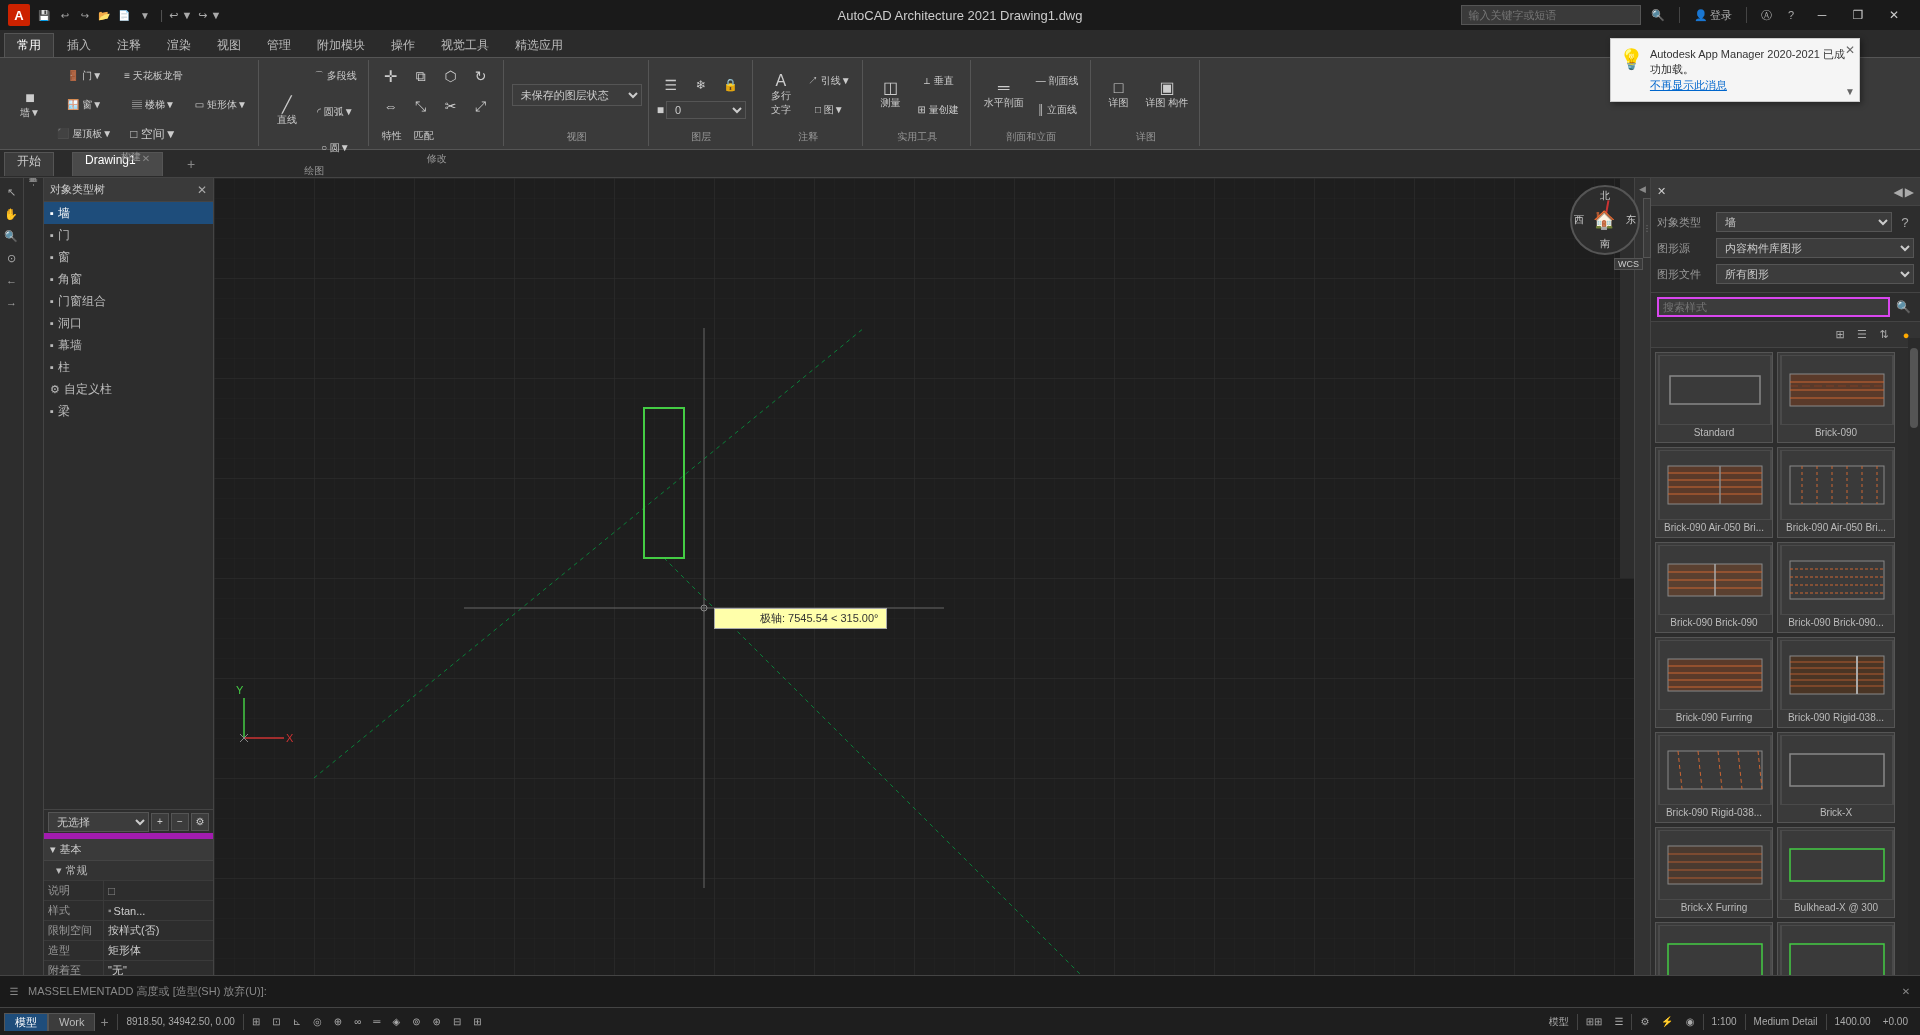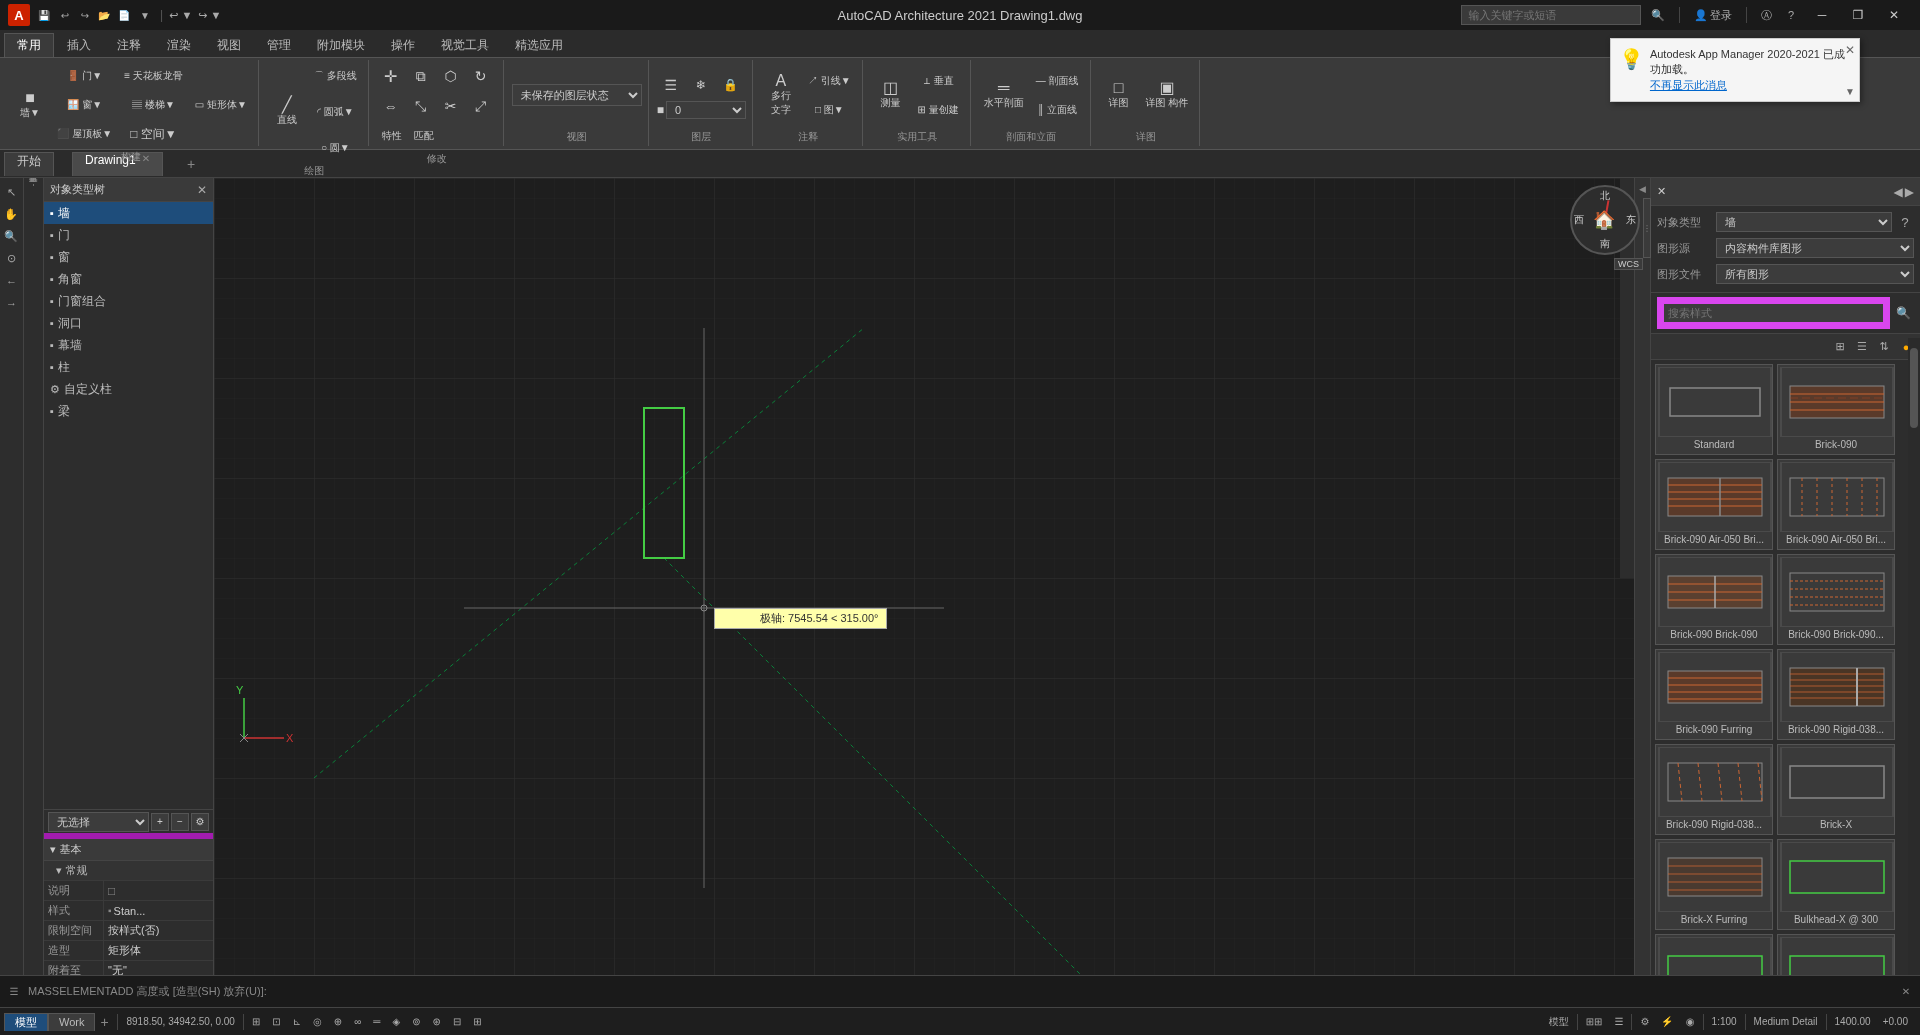--- a/index.html
+++ b/index.html
@@ -438,23 +438,23 @@
     }
     #search-bar {
       display: flex;
       align-items: center;
       padding: 4px 6px;
       gap: 4px;
       border-bottom: 1px solid #444;
     }
     .search-input {
       flex: 1;
-      height: 32px;
+      height: 20px;
       background: #3c3c3c;
-      border: 7px solid #d946ef;
+      border: 2px solid #d946ef;
       color: #ccc;
       font-size: 11px;
       padding: 0 4px;
     }
     #thumbnail-toolbar {
       height: 26px;
       background: #333;
       display: flex;
       align-items: center;
       justify-content: flex-end;

